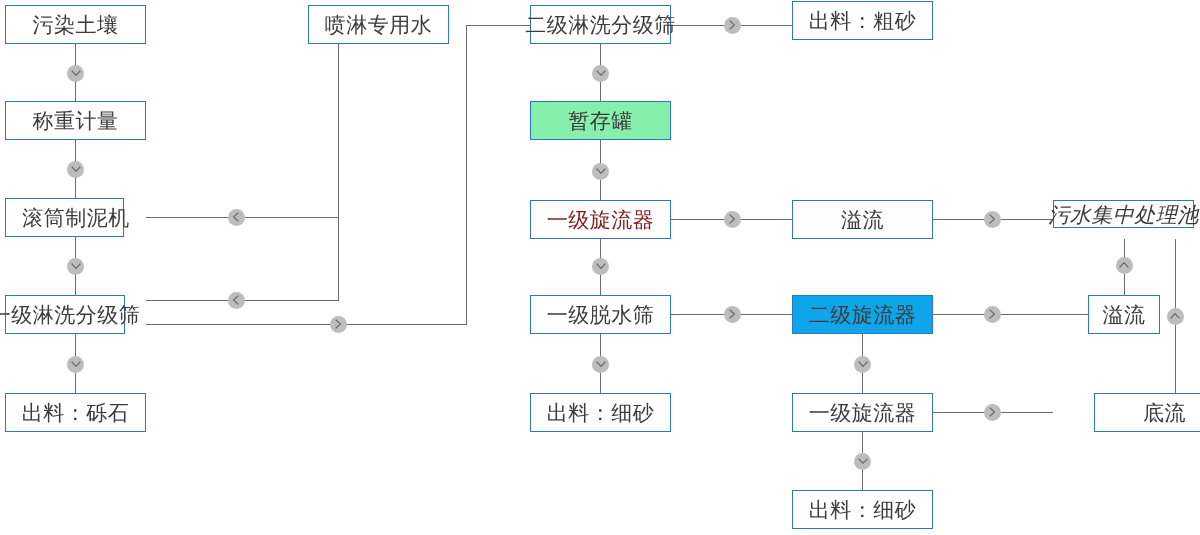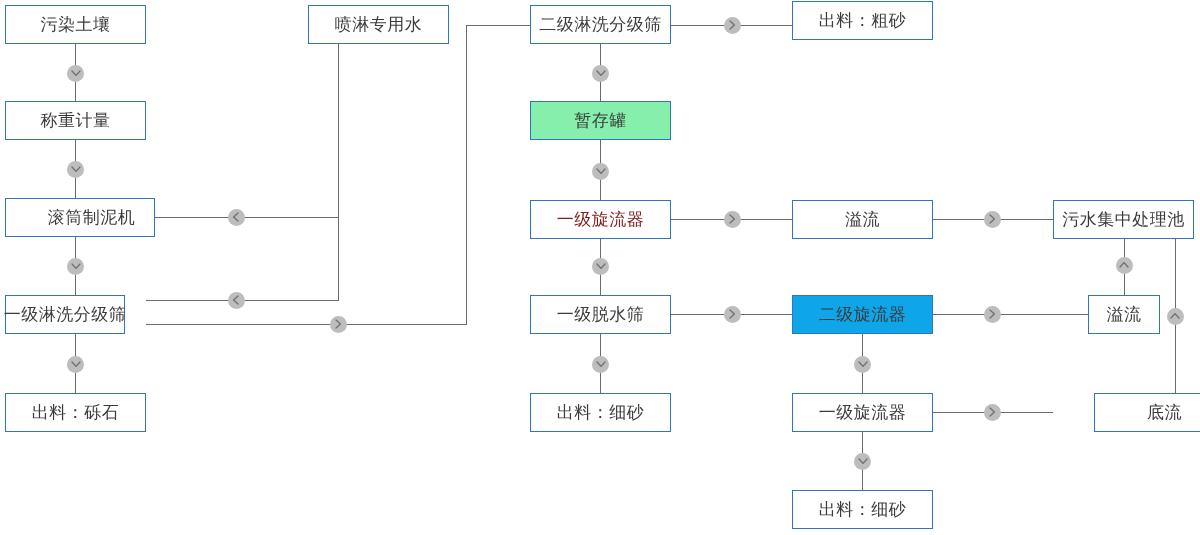--- a/index.html
+++ b/index.html
@@ -28,21 +28,21 @@
   }
   .node {
     position: absolute;
     box-sizing: border-box;
     border: 1px solid #2e75c4;
     background: #ffffff;
     display: flex;
     align-items: center;
     justify-content: center;
     color: #3b3b3b;
-    font-size: 17px;
+    font-size: 21px;
     line-height: 1;
     letter-spacing: 0.5px;
     white-space: nowrap;
     z-index: 3;
   }
   .node-label {
     display: block;
     padding: 0 4px;
   }
   .marker {
@@ -89,21 +89,21 @@
       <polyline points="1124,295 1124,239" fill="none" stroke="#6b6b6b" stroke-width="1" shape-rendering="crispEdges"></polyline>
       <polyline points="1175,393 1175,239" fill="none" stroke="#6b6b6b" stroke-width="1" shape-rendering="crispEdges"></polyline>
     </svg>
   <div id="nodes-layer">
       <div class="node" style="left: 5px; top: 5px; width: 141px; height: 39px; border-color: rgb(46, 117, 196); background: rgb(255, 255, 255); color: rgb(59, 59, 59);">
         <span class="node-label">污染土壤</span>
       </div>
       <div class="node" style="left: 5px; top: 101px; width: 141px; height: 39px; border-color: rgb(46, 117, 196); background: rgb(255, 255, 255); color: rgb(59, 59, 59);">
         <span class="node-label">称重计量</span>
       </div>
-      <div class="node" style="left: 5px; top: 198px; width: 150px; height: 39px; border-color: rgb(46, 117, 196); background: rgb(255, 255, 255); color: rgb(59, 59, 59); padding-left: 23px;">
+      <div class="node" style="left: 5px; top: 198px; width: 119px; height: 39px; border-color: rgb(46, 117, 196); background: rgb(255, 255, 255); color: rgb(59, 59, 59); padding-left: 23px;">
         <span class="node-label">滚筒制泥机</span>
       </div>
       <div class="node" style="left: 5px; top: 295px; width: 120px; height: 39px; border-color: rgb(46, 117, 196); background: rgb(255, 255, 255); color: rgb(59, 59, 59);">
         <span class="node-label">一级淋洗分级筛</span>
       </div>
       <div class="node" style="left: 5px; top: 393px; width: 141px; height: 39px; border-color: rgb(46, 117, 196); background: rgb(255, 255, 255); color: rgb(59, 59, 59);">
         <span class="node-label">出料：砾石</span>
       </div>
       <div class="node" style="left: 268px; top: 5px; width: 141px; height: 39px; border-color: rgb(46, 117, 196); background: rgb(255, 255, 255); color: rgb(59, 59, 59); margin-left: 40px;">
         <span class="node-label">喷淋专用水</span>
@@ -131,21 +131,21 @@
       </div>
       <div class="node" style="left: 792px; top: 295px; width: 141px; height: 39px; border-color: rgb(46, 117, 196); background: #0ea5e9; color: rgb(59, 59, 59);">
         <span class="node-label">二级旋流器</span>
       </div>
       <div class="node" style="left: 792px; top: 393px; width: 141px; height: 39px; border-color: rgb(46, 117, 196); background: rgb(255, 255, 255); color: rgb(59, 59, 59);">
         <span class="node-label">一级旋流器</span>
       </div>
       <div class="node" style="left: 792px; top: 490px; width: 141px; height: 39px; border-color: rgb(46, 117, 196); background: rgb(255, 255, 255); color: rgb(59, 59, 59);">
         <span class="node-label">出料：细砂</span>
       </div>
-      <div class="node" style="left: 1053px; top: 200px; width: 141px; height: 39px; border-color: rgb(46, 117, 196); background: rgb(255, 255, 255); color: rgb(59, 59, 59);">
+      <div class="node" style="left: 1053px; top: 200px; width: 141px; height: 28px; border-color: rgb(46, 117, 196); background: rgb(255, 255, 255); color: rgb(59, 59, 59); font-style: italic;">
         <span class="node-label">污水集中处理池</span>
       </div>
       <div class="node" style="left: 1088px; top: 295px; width: 72px; height: 39px; border-color: rgb(46, 117, 196); background: rgb(255, 255, 255); color: rgb(59, 59, 59);">
         <span class="node-label">溢流</span>
       </div>
       <div class="node" style="left: 1053px; top: 393px; width: 141px; height: 39px; border-color: rgb(46, 117, 196); background: rgb(255, 255, 255); color: rgb(59, 59, 59); margin-left: 41px;">
         <span class="node-label">底流</span>
       </div>
     </div>
   <div id="markers-layer">

